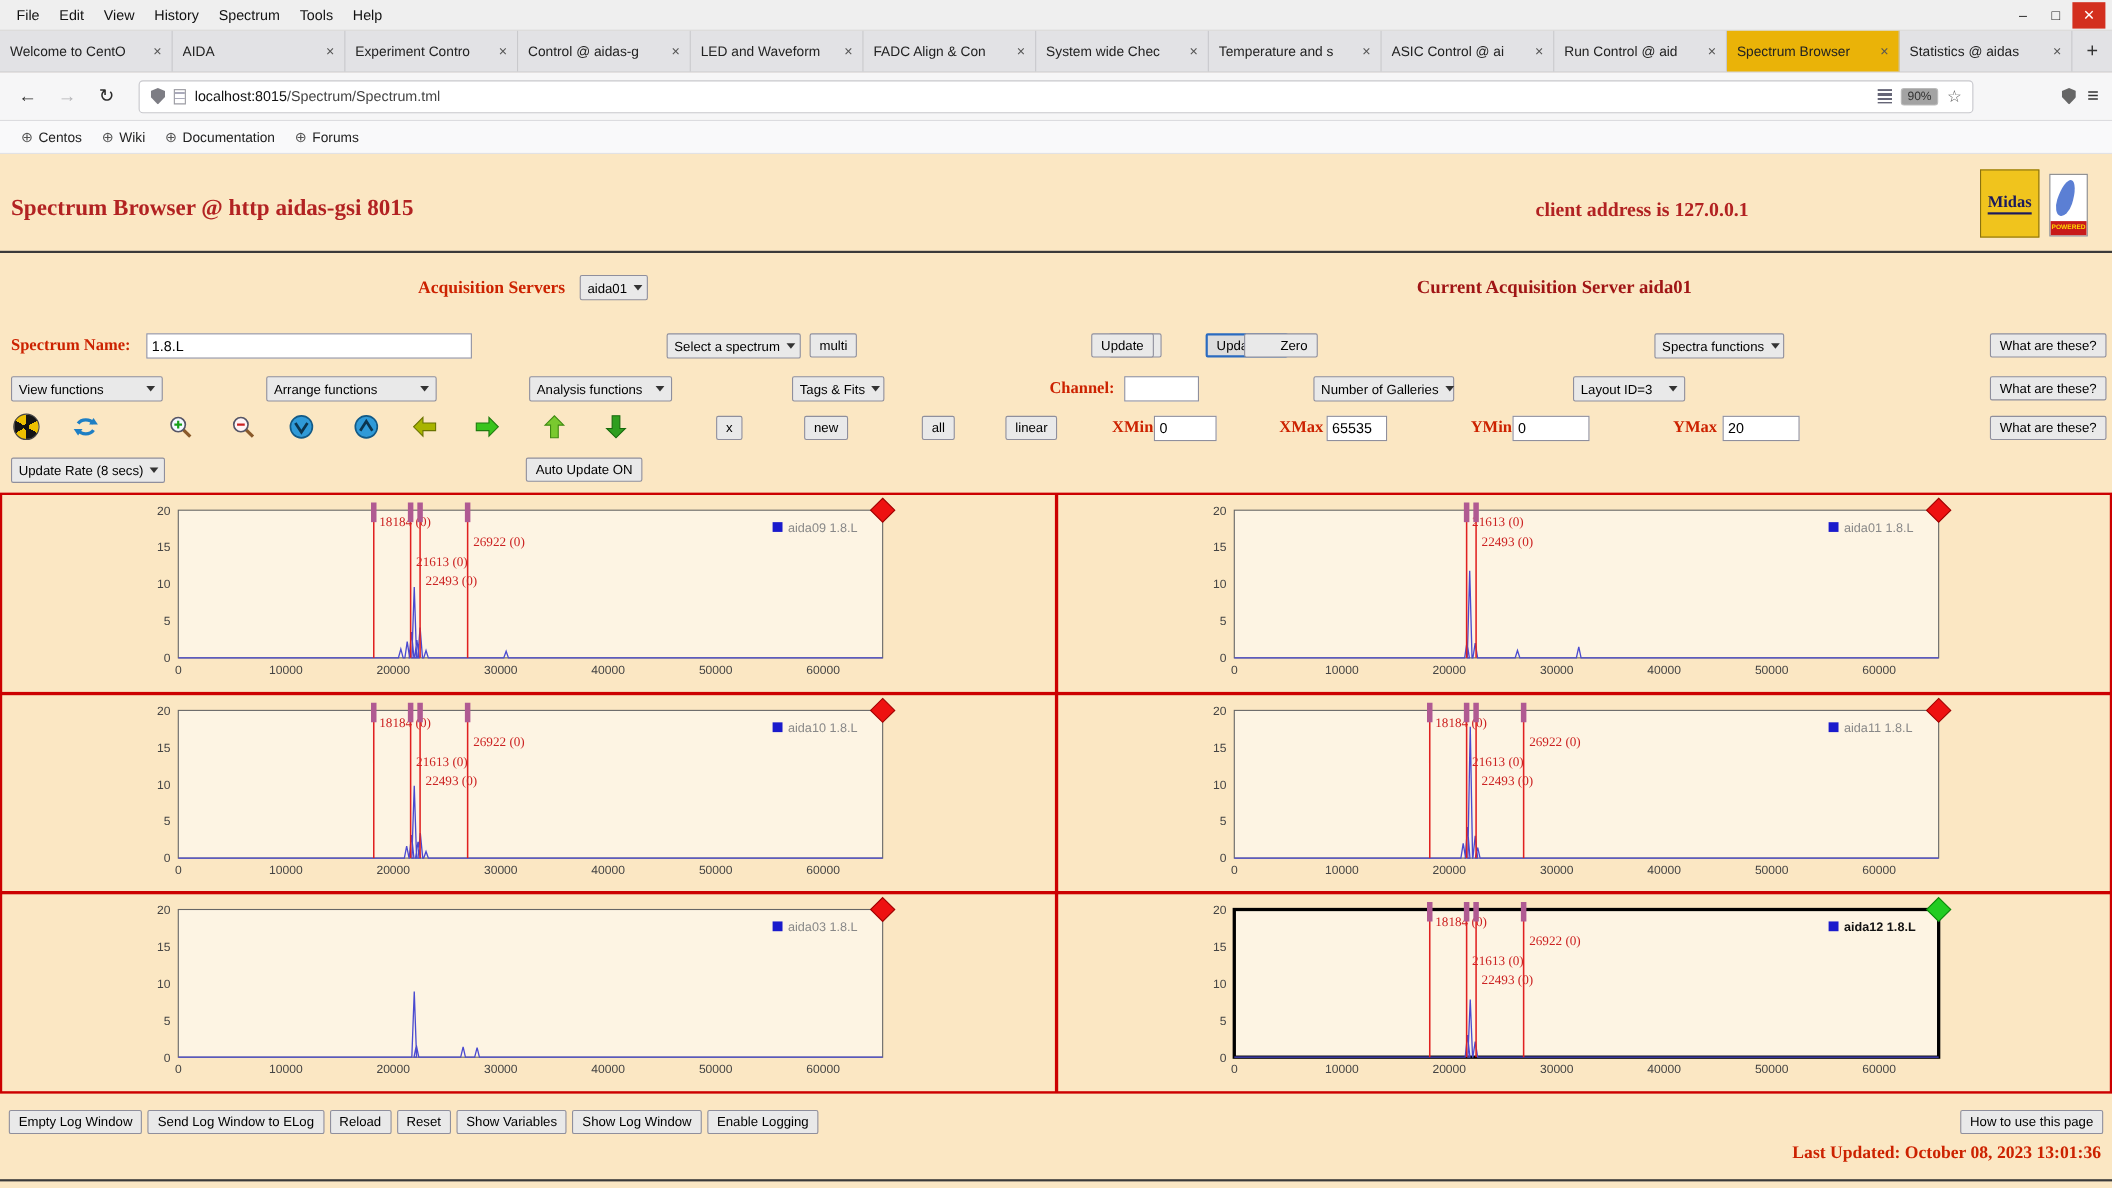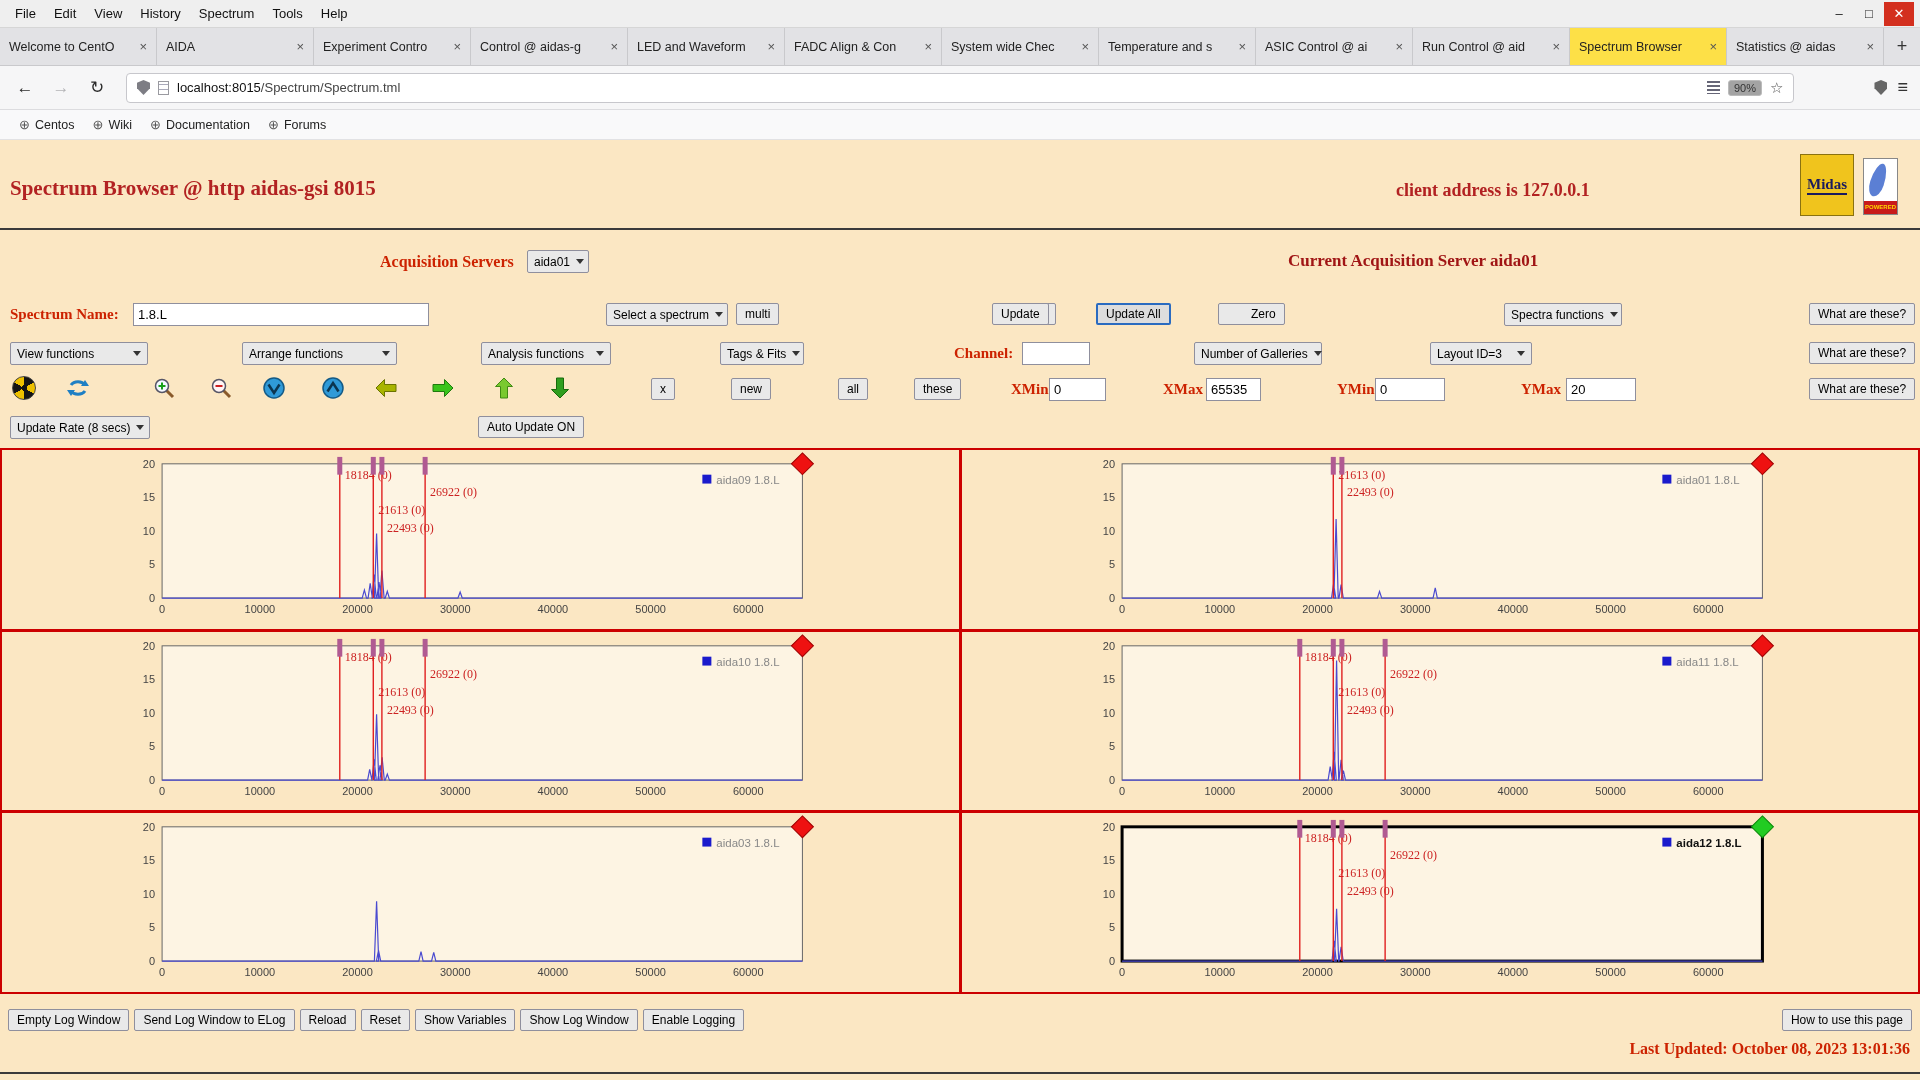--- a/index.html
+++ b/index.html
@@ -8,21 +8,21 @@
 
   
   .menubar { height:28px; background:#efefef; border-bottom:1px solid #d6d6d6; display:flex; align-items:center; padding:0 6px; }
   .menu-item { font-size:13px; color:#111; padding:4px 9px; }
   .win-controls { margin-left:auto; display:flex; align-items:center; }
   .win-btn { width:30px; height:24px; display:flex; align-items:center; justify-content:center; font-size:13px; color:#222; }
   .win-close { background:#d32f1e; color:#fff; }
 
   .tabbar { height:38px; background:#e2e2e5; border-bottom:1px solid #c9c9cc; display:flex; align-items:stretch; }
   .tab { flex:1 1 0; min-width:0; display:flex; align-items:center; gap:6px; padding:0 9px; font-size:12.5px; color:#222; border-right:1px solid #c9c9cc; }
-  .tab.active { background:#fde047; }
+  .tab.active { background:#eab308; }
   .tab-label { flex:1; white-space:nowrap; overflow:hidden; }
   .tab-close { color:#555; font-size:13px; flex:0 0 auto; }
   .tab-new { flex:0 0 36px; display:flex; align-items:center; justify-content:center; font-size:18px; color:#333; }
 
   .navbar { height:44px; background:#f6f6f7; border-bottom:1px solid #dcdcdf; display:flex; align-items:center; padding:0 12px; gap:10px; }
   .nav-icon { width:26px; text-align:center; font-size:17px; color:#2b2b2b; }
   .nav-icon.disabled { color:#b3b3b6; }
   .urlbar { flex:1; height:30px; background:#fff; border:1px solid #c7c7cc; border-radius:4px; display:flex; align-items:center; gap:8px; padding:0 10px; margin:0 70px 0 6px; }
   .shield { width:13px; height:15px; background:#7d7d84; clip-path:polygon(50% 0,100% 18%,100% 55%,50% 100%,0 55%,0 18%); flex:0 0 auto; }
   .doc { width:11px; height:14px; border:1px solid #9a9aa0; background:repeating-linear-gradient(#fff 0 2px,#aab 2px 3px,#fff 3px 5px); flex:0 0 auto; }
@@ -215,21 +215,21 @@
     <span class="red-label abs" style="left:10px; top:3px;">Spectrum Name:</span>
     <input class="txt abs" style="left: 133px; width: 296px;" value="1.8.L">
     <span class="sel abs" style="left:606px; width:122px;">
       <span>Select a spectrum</span>
       <i class="caret"></i>
     </span>
     <button class="btn abs" style="left:736px;">multi</button>
     <button class="btn abs" style="left:1008px;">Show</button>
     <button class="btn abs" style="left:992px;">Update</button>
     <button class="btn active abs" style="left:1096px;">Update All</button>
-    <button class="btn abs" style="left:1218px;padding-left:32px;">Zero</button>
+    <button class="btn abs" style="left:1131px;padding-left:32px;">Zero</button>
     <span class="sel abs" style="left:1504px; width:118px;">
       <span>Spectra functions</span>
       <i class="caret"></i>
     </span>
     <button class="btn abs" style="left:1809px;">What are these?</button>
   </div>
 
   <div class="row" style="top:202px; height:28px;">
     <span class="sel abs" style="left:10px; width:138px;">
       <span>View functions</span>
@@ -315,21 +315,21 @@
         </svg>
     </span>
     <span class="icon abs" style="left:548px; top:1px;">
       <svg viewBox="0 0 24 24">
           <polygon points="8.5,2 8.5,13.5 3.5,13.5 12,22 20.5,13.5 15.5,13.5 15.5,2" fill="#2f9e1f" stroke="#176a0c"></polygon>
         </svg>
     </span>
     <button class="btn abs" style="left:651px; top:3px;">x</button>
     <button class="btn abs" style="left:731px; top:3px;">new</button>
     <button class="btn abs" style="left:838px; top:3px;">all</button>
-    <button class="btn abs" style="left:914px; top:3px;">these</button>
+    <button class="btn abs" style="left:914px; top:3px;">linear</button>
     <span class="red-label abs" style="left:1011px; top:6px;">XMin</span>
     <input class="txt abs" style="left: 1049px; width: 57px; top: 3px;" value="0">
     <span class="red-label abs" style="left:1163px; top:6px;">XMax</span>
     <input class="txt abs" style="left: 1206px; width: 55px; top: 3px;" value="65535">
     <span class="red-label abs" style="left:1337px; top:6px;">YMin</span>
     <input class="txt abs" style="left: 1375px; width: 70px; top: 3px;" value="0">
     <span class="red-label abs" style="left:1521px; top:6px;">YMax</span>
     <input class="txt abs" style="left: 1566px; width: 70px; top: 3px;" value="20">
     <button class="btn abs" style="left:1809px; top:3px;">What are these?</button>
   </div>

